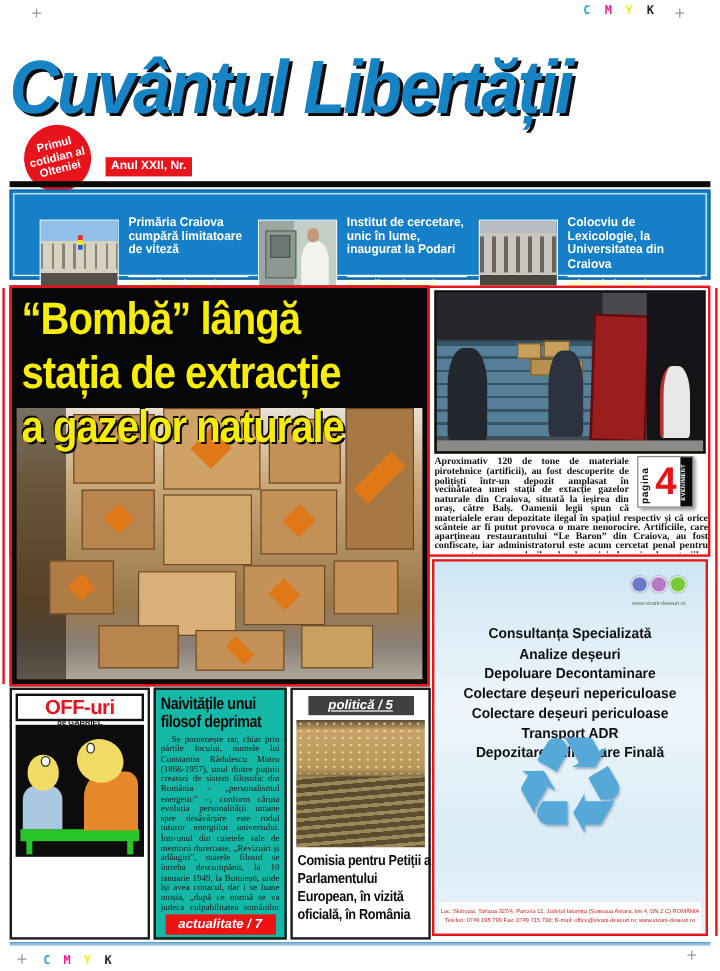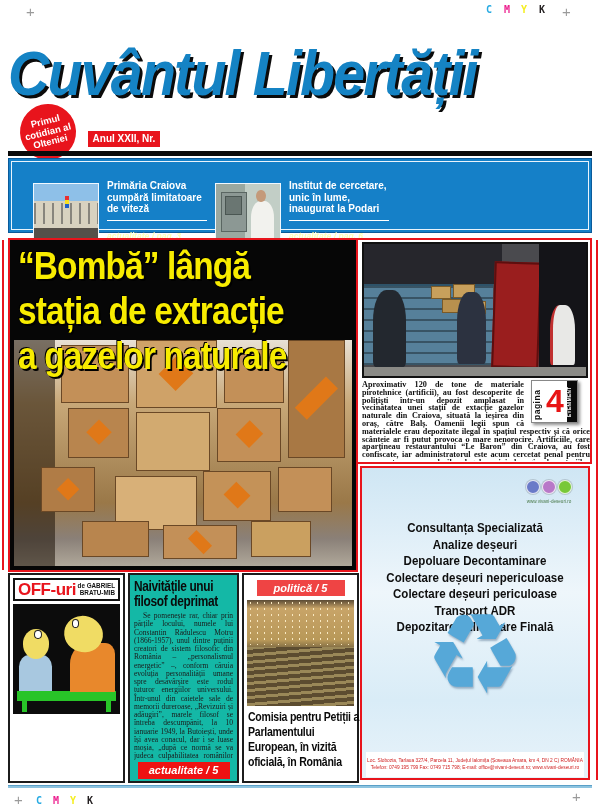--- a/index.html
+++ b/index.html
@@ -31,21 +31,21 @@
   
   .teasers { position:absolute; left:8px; top:158px; width:584px; height:75px;
              background:#1580c8; border:1px solid #0a5a9a; }
   .teasers-inner { position:absolute; left:2px; top:2px; right:2px; bottom:2px;
              border:1px solid #eaf4fc; pointer-events:none; }
   .teaser { position:absolute; top:16px; height:100%; width:188px; }
   .tphoto { position:absolute; left:8px; top:8px; width:66px; height:58px; border:1px solid #f0f8ff; overflow:hidden; }
   .ttext  { position:absolute; left:82px; top:5px; right:2px; bottom:2px; }
   .ttitle { color:#fff; font-weight:bold; font-size:10.5px; line-height:11.5px;
             transform:scaleX(0.95); transform-origin:0 0; width:105%; }
-  .tcatwrap { position:absolute; left:0; bottom:5px; width:96%; border-top:1px solid #fff; padding-top:10px; }
+  .tcatwrap { position:absolute; left:0; bottom:5px; width:96%; border-top:1px solid #fff; padding-top:0; }
   .tcat { color:#ffffb4; font-weight:bold; font-style:italic; font-size:9px;
           transform:scaleX(0.95); transform-origin:0 0; }
 
   
   .cityhall { width:100%; height:100%; background:linear-gradient(180deg,#8ec0e8 0 30%,#d8d2c0 30% 78%,#55504a 78% 100%); position:relative; }
   .cityhall .win { position:absolute; left:0; right:0; top:34%; height:38%;
         background:repeating-linear-gradient(90deg, rgba(70,70,70,.55) 0 2px, transparent 2px 9px); }
   .cityhall .flag { position:absolute; left:48%; top:22%; width:4px; height:12px;
         background:linear-gradient(180deg,#e83030 0 33%,#f8e020 33% 66%,#2060c8 66% 100%); }
   .lab { width:100%; height:100%; background:linear-gradient(90deg,#9aa8a0 0 45%,#c2cec6 45% 100%); position:relative; }
@@ -110,21 +110,21 @@
         background:linear-gradient(180deg,#7ab66e,#3c8a3c); border:1px solid #2c6a2c;
         color:#0c2c0c; font-weight:bold; font-size:13.5px; line-height:25px; text-align:center;
         text-shadow:0 1px 0 rgba(255,255,255,.5); }
   .ad-contact { position:absolute; left:4px; right:4px; top:284px; height:25px; background:#fff;
         color:#d02020; font-size:4.8px; line-height:7px; text-align:center; padding-top:5px; }
 
   
   .bbox { position:absolute; top:573px; height:210px; border:2px solid #1c1c1c; background:#fff; }
   .offuri { left:8px; width:117px; }
   .off-head { position:absolute; left:3px; top:3px; right:3px; height:23px; border:2px solid #111;
-        display:flex; align-items:center; padding:0 3px; }
+        display:flex; align-items:center; padding:0 3px;flex-direction:column; }
   .off-title { color:#e8141c; font-weight:bold; font-size:17px; letter-spacing:-.5px; flex:1; }
   .off-by { font-size:6.3px; font-weight:bold; color:#111; text-align:right; line-height:6.8px; }
   .cartoon-scene { position:absolute; left:3px; top:29px; right:3px; height:110px; background:#0c0c0c; overflow:hidden; }
   .bench { position:absolute; left:4%; right:4%; bottom:12%; height:9%; background:#28c428; }
   .bench-leg { position:absolute; bottom:2%; width:5%; height:11%; background:#28c428; }
   .fig1-body { position:absolute; left:6%; bottom:21%; width:30%; height:33%; background:#a8c8e0; border-radius:32% 32% 0 0; }
   .fig1-head { position:absolute; left:9%; bottom:50%; width:25%; height:27%; background:#f0dc64; border-radius:50%; }
   .fig2-body { position:absolute; right:5%; bottom:20%; width:42%; height:45%; background:#e8882c; border-radius:42% 22% 0 0; }
   .fig2-head { position:absolute; right:16%; bottom:56%; width:36%; height:33%; background:#f0dc64; border-radius:50%; transform:rotate(18deg); }
   .eye { position:absolute; width:7%; height:8%; background:#fff; border:1px solid #222; border-radius:50%; }
@@ -138,21 +138,21 @@
         transform:scaleX(0.85); transform-origin:0 0; }
   .philo-body { position:absolute; left:4px; right:4px; top:37px; height:148px; overflow:hidden;
         font-family:"Liberation Serif", serif; font-size:7.5px; line-height:8.25px;
         text-align:justify; color:#1a1a1a; text-indent:9px; }
   .philo-link { position:absolute; left:50%; transform:translateX(-50%); top:187px; width:92px; height:17px;
         background:#ee1212; color:#fff; font-weight:bold; font-style:italic; font-size:11px;
         line-height:17px; text-align:center; }
 
   .politics { left:242px; width:117px; }
   .pol-label { position:absolute; left:50%; transform:translateX(-50%); top:5px; width:88px; height:16px;
-        background:#ef4444; color:#fff; font-weight:bold; font-style:italic; font-size:11px; line-height:16px; text-align:center; }
+        background:#404040; color:#fff; font-weight:bold; font-style:italic; font-size:11px; line-height:16px; text-align:center;text-decoration:underline; }
   .parl { position:absolute; left:3px; top:25px; right:3px; height:106px; overflow:hidden;
         background:linear-gradient(180deg,#5a4a34 0%,#c8a468 8%,#b89858 38%,#8a7448 44%,#6a5838 100%); }
   .parl .dots { position:absolute; left:0; right:0; top:0; height:42%;
         background-image:radial-gradient(#f8e8c0 .7px, transparent 1.1px); background-size:7px 6px; }
   .parl .seats { position:absolute; left:0; right:0; bottom:0; height:56%;
         background:repeating-linear-gradient(175deg,#9a8858 0 3px,#5c4c30 3px 7px); }
   .pol-title { position:absolute; left:4px; top:135px; width:116%; color:#0a0a0a;
         font-weight:bold; font-size:12px; line-height:15px; letter-spacing:-.3px;
         transform:scaleX(0.88); transform-origin:0 0; }
 
@@ -210,20 +210,33 @@
           </div>
         </div>
       <div class="ttext">
         <div class="ttitle">Institut de cercetare, unic în lume, inaugurat la Podari</div>
         <div class="tcatwrap">
             <div class="tcat">actualitate / pag. 6</div>
           </div>
       </div>
     </div>
 
+    <div class="teaser" style="left:382px; width:200px;">
+      <div class="tphoto">
+          <div class="univ">
+            <div class="cols"></div>
+          </div>
+        </div>
+      <div class="ttext">
+        <div class="ttitle">Colocviu de Lexicologie, la Universitatea din Craiova</div>
+        <div class="tcatwrap">
+            <div class="tcat">educație / pag. 8</div>
+          </div>
+      </div>
+    </div>
   </div>
 
   <div class="story-right-frame"></div>
 
   <div class="story-left">
     <div class="boxes-scene">
       <div class="shade"></div>
       <div class="cardboard" style="left:14%; top:2%;  width:20%; height:26%;"></div>
       <div class="cardboard" style="left:36%; top:0%;  width:24%; height:30%; background:#cfa268;">
           <i></i>
@@ -324,21 +337,21 @@
       <div class="eye" style="left:20%; bottom:68%;"></div>
       <div class="fig2-body"></div>
       <div class="fig2-head"></div>
       <div class="eye" style="right:38%; bottom:78%;"></div>
     </div>
   </div>
 
   <div class="bbox philo">
     <div class="philo-title">Naivitățile unui filosof deprimat</div>
     <div class="philo-body">Se pomenește rar, chiar prin părțile locului, numele lui Constantin Rădulescu Motru (1866-1957), unul dintre puținii creatori de sistem filosofic din România – „personalismul energetic” –, conform căruia evoluția personalității umane spre desăvârșire este rodul tuturor energiilor universului. Într-unul din caietele sale de memorii dureroase, „Revizuiri și adăugiri”, marele filosof se întreba descumpănit, la 10 ianuarie 1949, la Butoiești, unde își avea conacul, dar i se luase moșia, „după ce normă se va judeca culpabilitatea românilor rusofili”.</div>
-    <div class="philo-link">actualitate / 5</div>
+    <div class="philo-link">actualitate / 7</div>
   </div>
 
   <div class="bbox politics">
     <div class="pol-label">politică / 5</div>
     <div class="parl">
       <div class="dots"></div>
       <div class="seats"></div>
     </div>
     <div class="pol-title">Comisia pentru Petiții a Parlamentului European, în vizită oficială, în România</div>
   </div>

